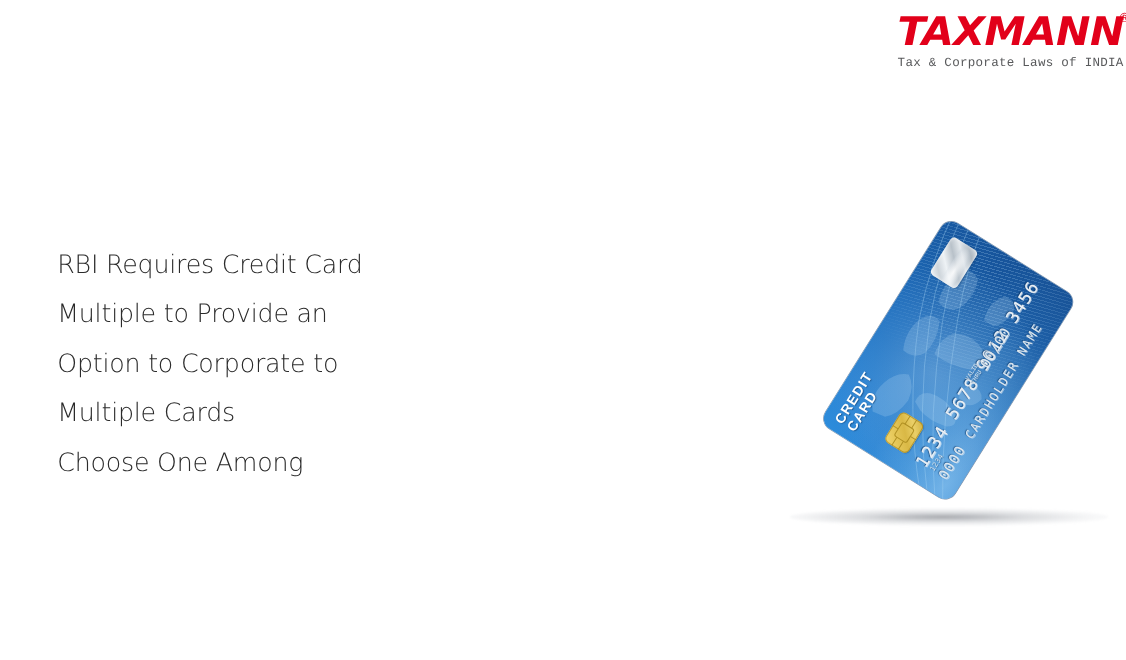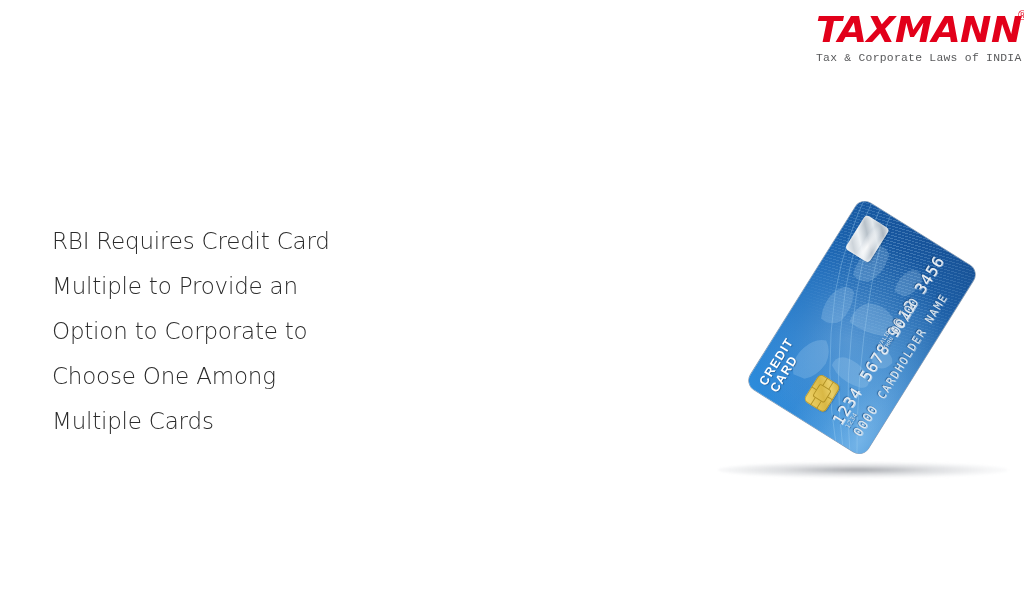--- a/index.html
+++ b/index.html
@@ -347,22 +347,22 @@
       <span class="brand-word">TAXMANN</span>
       <span class="brand-reg">®</span>
     </div>
     <div class="brand-tagline">Tax &amp; Corporate Laws of INDIA</div>
   </div>
 
   <div class="headline">
     <div class="headline-line">RBI Requires Credit Card</div>
     <div class="headline-line">Multiple to Provide an</div>
     <div class="headline-line">Option to Corporate to</div>
+    <div class="headline-line">Multiple Cards</div>
     <div class="headline-line">Choose One Among</div>
-    <div class="headline-line">Multiple Cards</div>
   </div>
 
   <div class="card-scene">
 
     <div class="card-reflection">
       <div class="card-reflection-inner">
         <div class="card-rot-wrap">
           
         </div>
       </div>

